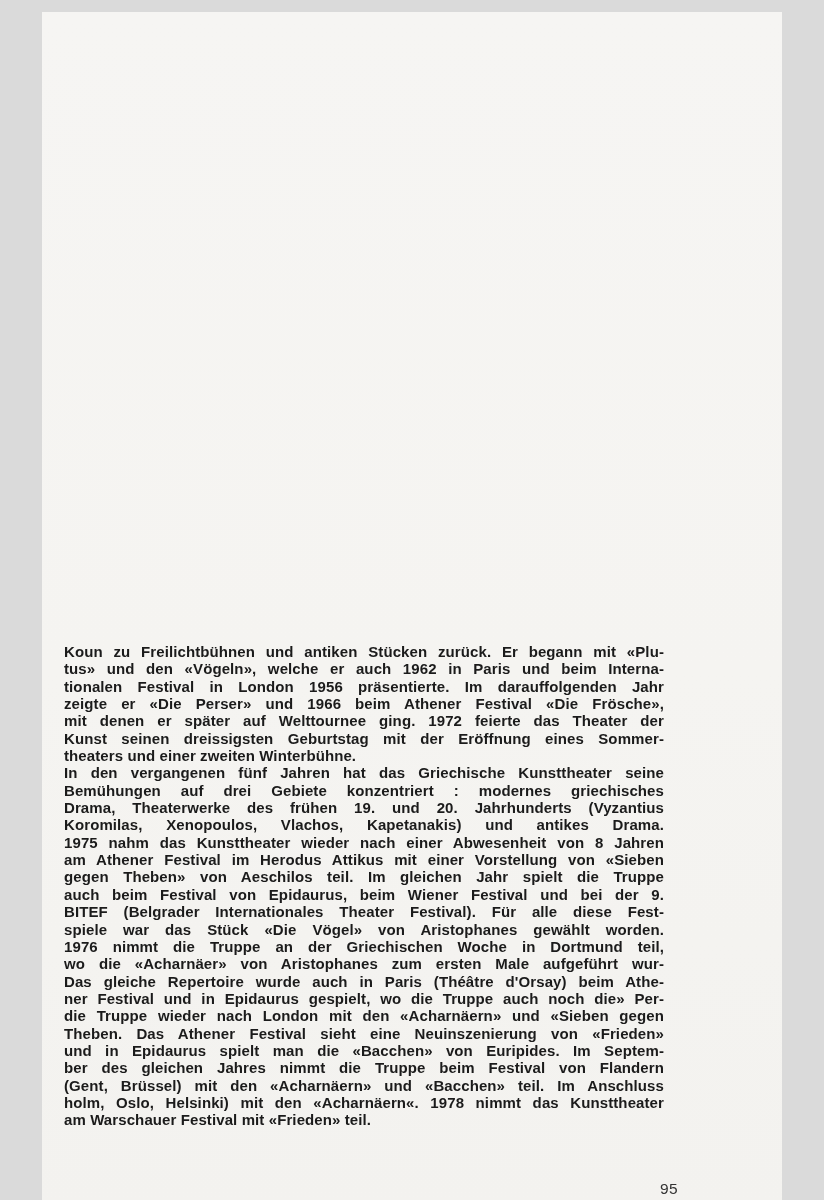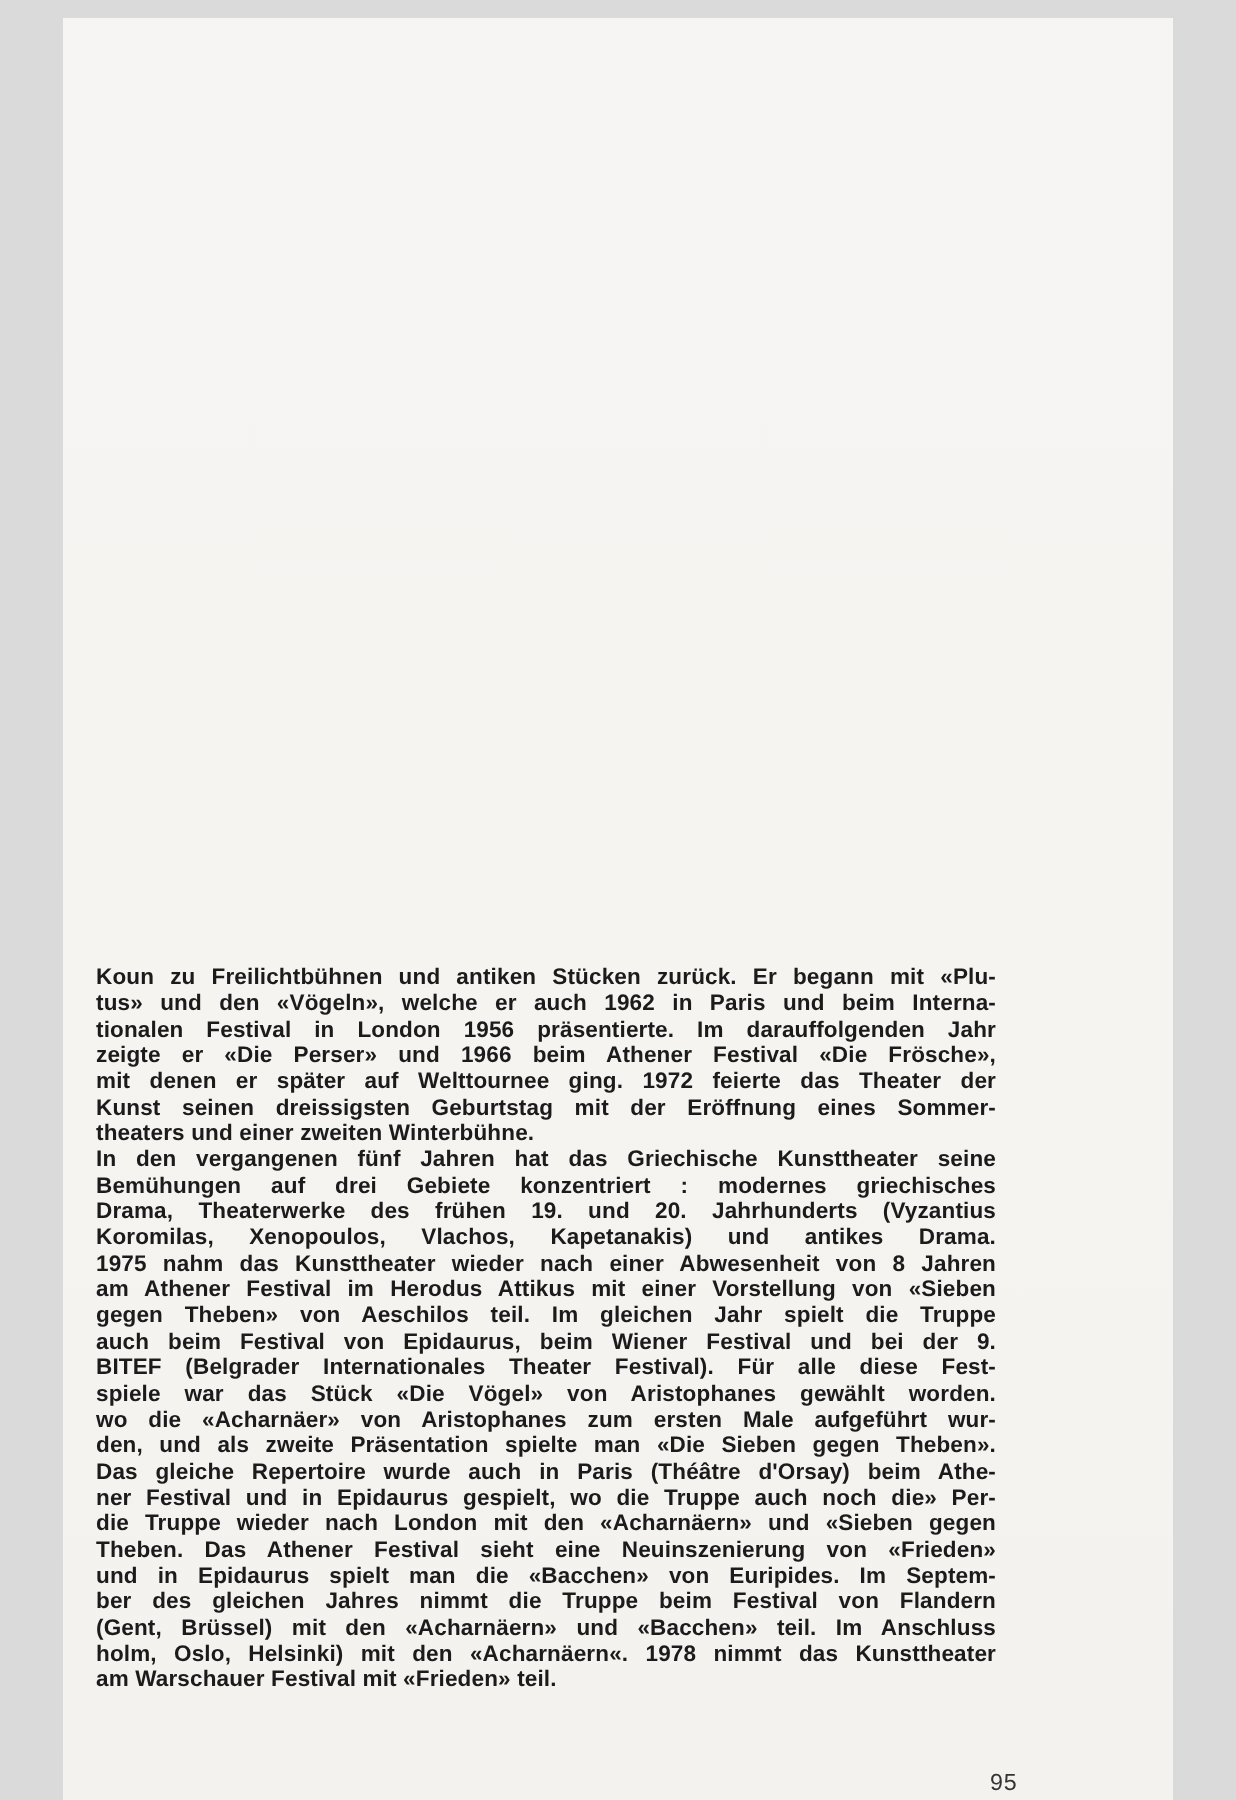--- a/index.html
+++ b/index.html
@@ -75,22 +75,22 @@
       <div class="line">In den vergangenen fünf Jahren hat das Griechische Kunsttheater seine</div>
       <div class="line">Bemühungen auf drei Gebiete konzentriert : modernes griechisches</div>
       <div class="line">Drama, Theaterwerke des frühen 19. und 20. Jahrhunderts (Vyzantius</div>
       <div class="line">Koromilas, Xenopoulos, Vlachos, Kapetanakis) und antikes Drama.</div>
       <div class="line">1975 nahm das Kunsttheater wieder nach einer Abwesenheit von 8 Jahren</div>
       <div class="line">am Athener Festival im Herodus Attikus mit einer Vorstellung von «Sieben</div>
       <div class="line">gegen Theben» von Aeschilos teil. Im gleichen Jahr spielt die Truppe</div>
       <div class="line">auch beim Festival von Epidaurus, beim Wiener Festival und bei der 9.</div>
       <div class="line">BITEF (Belgrader Internationales Theater Festival). Für alle diese Fest-</div>
       <div class="line">spiele war das Stück «Die Vögel» von Aristophanes gewählt worden.</div>
+      <div class="line">1976 nimmt die Truppe an der Griechischen Woche in Dortmund teil,</div>
       <div class="line">wo die «Acharnäer» von Aristophanes zum ersten Male aufgeführt wur-</div>
-      <div class="line">den, und als zweite Präsentation spielte man «Die Sieben gegen Theben».</div>
       <div class="line">Das gleiche Repertoire wurde auch in Paris (Théâtre d'Orsay) beim Athe-</div>
       <div class="line">ner Festival und in Epidaurus gespielt, wo die Truppe auch noch die» Per-</div>
       <div class="line">die Truppe wieder nach London mit den «Acharnäern» und «Sieben gegen</div>
       <div class="line">Theben. Das Athener Festival sieht eine Neuinszenierung von «Frieden»</div>
       <div class="line">und in Epidaurus spielt man die «Bacchen» von Euripides. Im Septem-</div>
       <div class="line">ber des gleichen Jahres nimmt die Truppe beim Festival von Flandern</div>
       <div class="line">(Gent, Brüssel) mit den «Acharnäern» und «Bacchen» teil. Im Anschluss</div>
       <div class="line">holm, Oslo, Helsinki) mit den «Acharnäern«. 1978 nimmt das Kunsttheater</div>
       <div class="line para-end">am Warschauer Festival mit «Frieden» teil.</div>
     </section>

